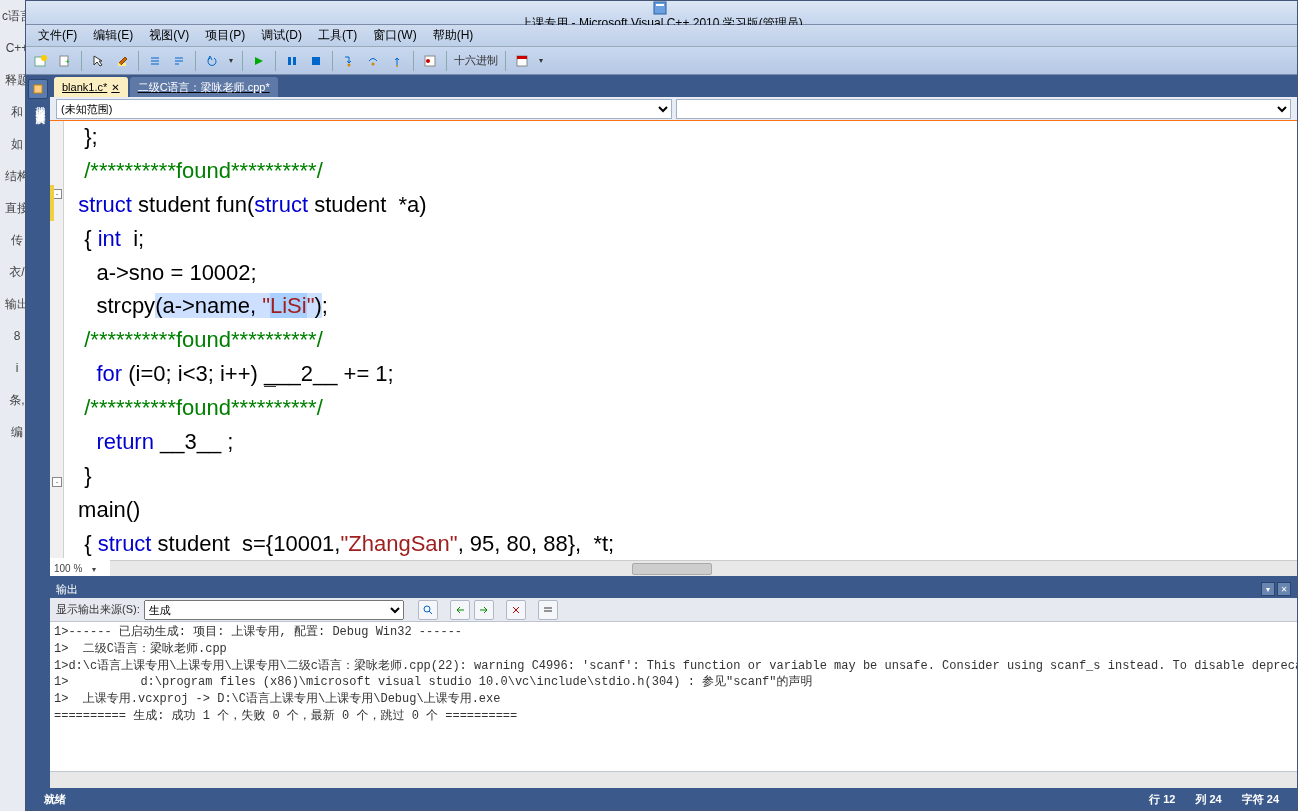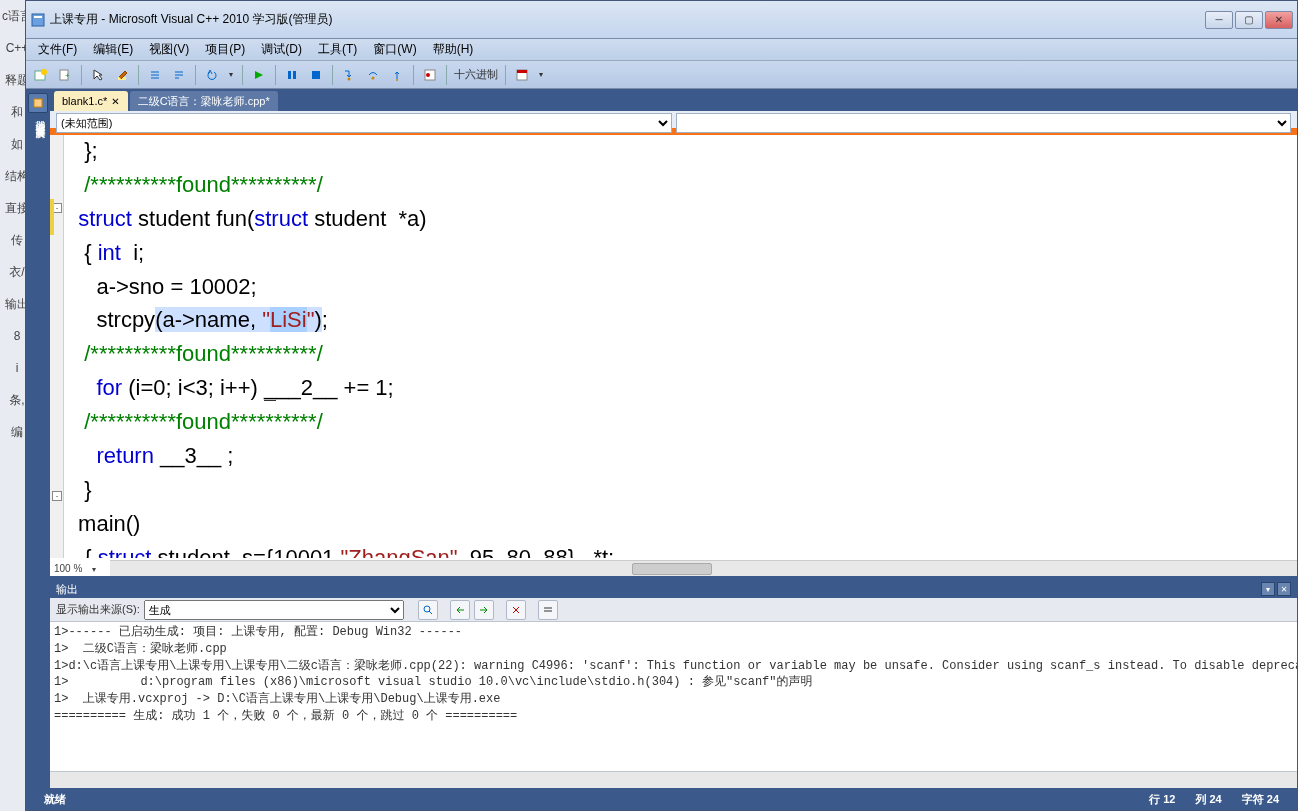--- a/index.html
+++ b/index.html
@@ -1,20 +1,20 @@
 <!DOCTYPE html>
 <html><head>
 <meta charset="utf-8">
 <style>
 * { margin: 0; padding: 0; box-sizing: border-box; font-family: "Microsoft YaHei", "SimSun", sans-serif; }
 body { background: #d6dde8; font-size: 12px; overflow: hidden; width: 1298px; height: 811px; }
 
 .window-frame { position: absolute; left: 25px; top: 0; right: 0; bottom: 0; display: flex; flex-direction: column; border: 1px solid #445577; }
 
-.titlebar { height: 38px; background: linear-gradient(#dce6f4, #c4d5ed); display: flex; align-items: center; padding: 0 4px; border-bottom: 1px solid #7a8caa; }
+.titlebar { height: 24px; background: linear-gradient(#dce6f4, #c4d5ed); display: flex; align-items: center; padding: 0 4px; border-bottom: 1px solid #7a8caa; flex-direction: column; }
 .titlebar .icon { width: 16px; height: 16px; margin-right: 4px; display:inline-flex; align-items:center; justify-content:center; }
 .titlebar .title { flex: 1; color: #000; font-size: 12px; }
 .titlebar .wbtns { display: flex; gap: 2px; }
 .titlebar .wbtn { width: 28px; height: 18px; background: linear-gradient(#e8eef8,#c8d6ea); border: 1px solid #7a8caa; border-radius: 2px; display: flex; align-items: center; justify-content: center; font-size: 10px; color: #333; cursor: pointer; }
 .titlebar .wbtn.close { background: linear-gradient(#f2a0a0,#d86060); }
 
 .menubar { height: 22px; background: linear-gradient(#d0dcf0,#bcd0e8); display: flex; align-items: center; padding: 0 4px; border-bottom: 1px solid #9ab; }
 .menubar .mitem { padding: 2px 8px; color: #000; cursor: pointer; }
 
 .toolbar { height: 28px; background: linear-gradient(#c9d8ef,#b5c8e4); display: flex; align-items: center; padding: 0 4px; border-bottom: 1px solid #7a8caa; gap: 2px; }
@@ -24,26 +24,26 @@
 .toolbar .dd { width: 12px; height: 22px; display:flex; align-items:center; justify-content:center; font-size:8px; color:#333; cursor:pointer; }
 
 .body-area { flex: 1; display: flex; min-height: 0; }
 
 .vtoolbar { width: 24px; background: #3b5a8b; display: flex; flex-direction: column; align-items: center; padding-top: 4px; gap: 2px; }
 .vtoolbar .vbtn { width: 20px; height: 20px; background: #5a7bb0; border: 1px solid #2a4570; border-radius: 2px; cursor: pointer; display:flex; align-items:center; justify-content:center; color:#fff; font-size:10px; }
 .vtoolbar .vtext { width: 18px; writing-mode: vertical-rl; text-orientation: upright; color: #fff; font-size: 10px; margin-top: 6px; text-align: center; letter-spacing: -1px; }
 
 .main-col { flex: 1; display: flex; flex-direction: column; min-width: 0; }
 
-.tabbar { height: 22px; background: #3b5a8b; display: flex; align-items: flex-end; padding-left: 4px; }
+.tabbar { height: 22px; background: #3b5a8b; display: flex; align-items: flex-end; padding-left: 4px; text-decoration: underline; }
 .tab { height: 20px; padding: 2px 8px; background: #5e79a6; color: #fff; font-size: 11px; border-top-left-radius: 3px; border-top-right-radius: 3px; margin-right: 2px; display: flex; align-items: center; gap: 4px; cursor: pointer; }
 .tab.active { background: #fbeec0; color: #000; }
 .tab .closeX { font-size: 10px; cursor: pointer; }
 
-.scopebar { height: 24px; background: #e8edf5; border-bottom: 7px solid #f97316; display: flex; padding: 2px 6px; gap: 4px; }
+.scopebar { height: 24px; background: #e8edf5; border-bottom: 1px solid #f97316; display: flex; padding: 2px 6px; gap: 4px; }
 .scopebar select { height: 20px; font-size: 11px; border: 1px solid #a0b0c8; background: #fff; flex:1; }
 .scopebar .sel2 { flex:1; }
 
 .editor-wrap { flex: 1; background: #fff; position: relative; overflow: hidden; }
 .editor { position: absolute; left: 18px; top: 0; right: 0; bottom: 18px; overflow: auto; font-family: "Courier New", monospace; font-size: 22px; line-height: 1.45; white-space: pre; padding-left: 4px; }
 .gutter { position: absolute; left: 0; top: 0; width: 14px; bottom: 18px; background: #f0f0f0; border-right: 1px solid #d0d0d0; }
 .fold { position: absolute; left: 2px; width: 10px; height: 10px; border: 1px solid #888; background: #fff; font-size: 8px; line-height: 8px; text-align: center; color: #555; cursor:pointer; }
 .zoomlbl { position: absolute; left: 4px; bottom: 2px; font-size: 10px; color: #444; }
 .zoomdd { position: absolute; left: 42px; bottom: 2px; font-size: 8px; color: #444; cursor:pointer; }
 .hscroll { position: absolute; left: 60px; right: 0; bottom: 0; height: 16px; background: #e8e8e8; border-top: 1px solid #ccc; }

